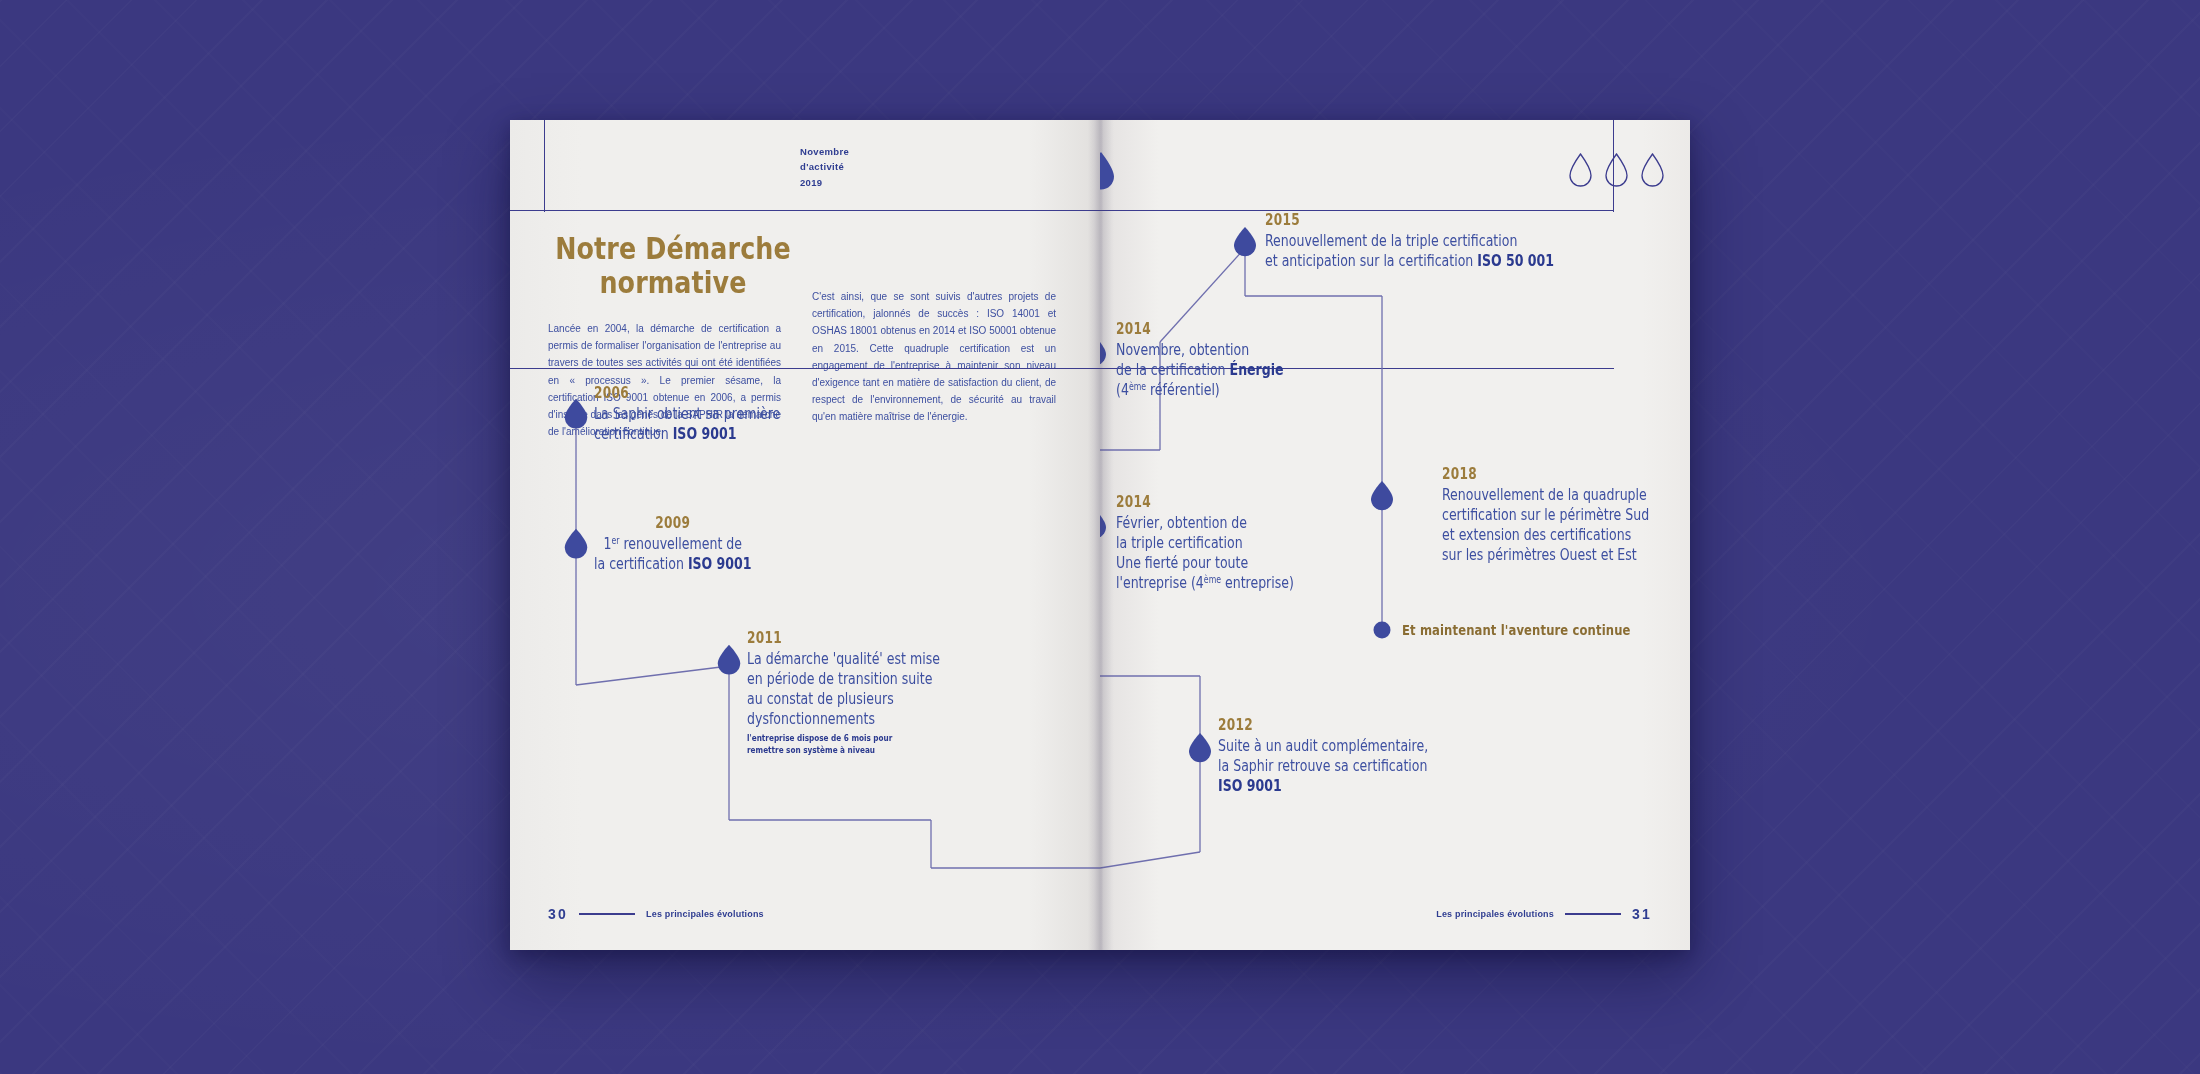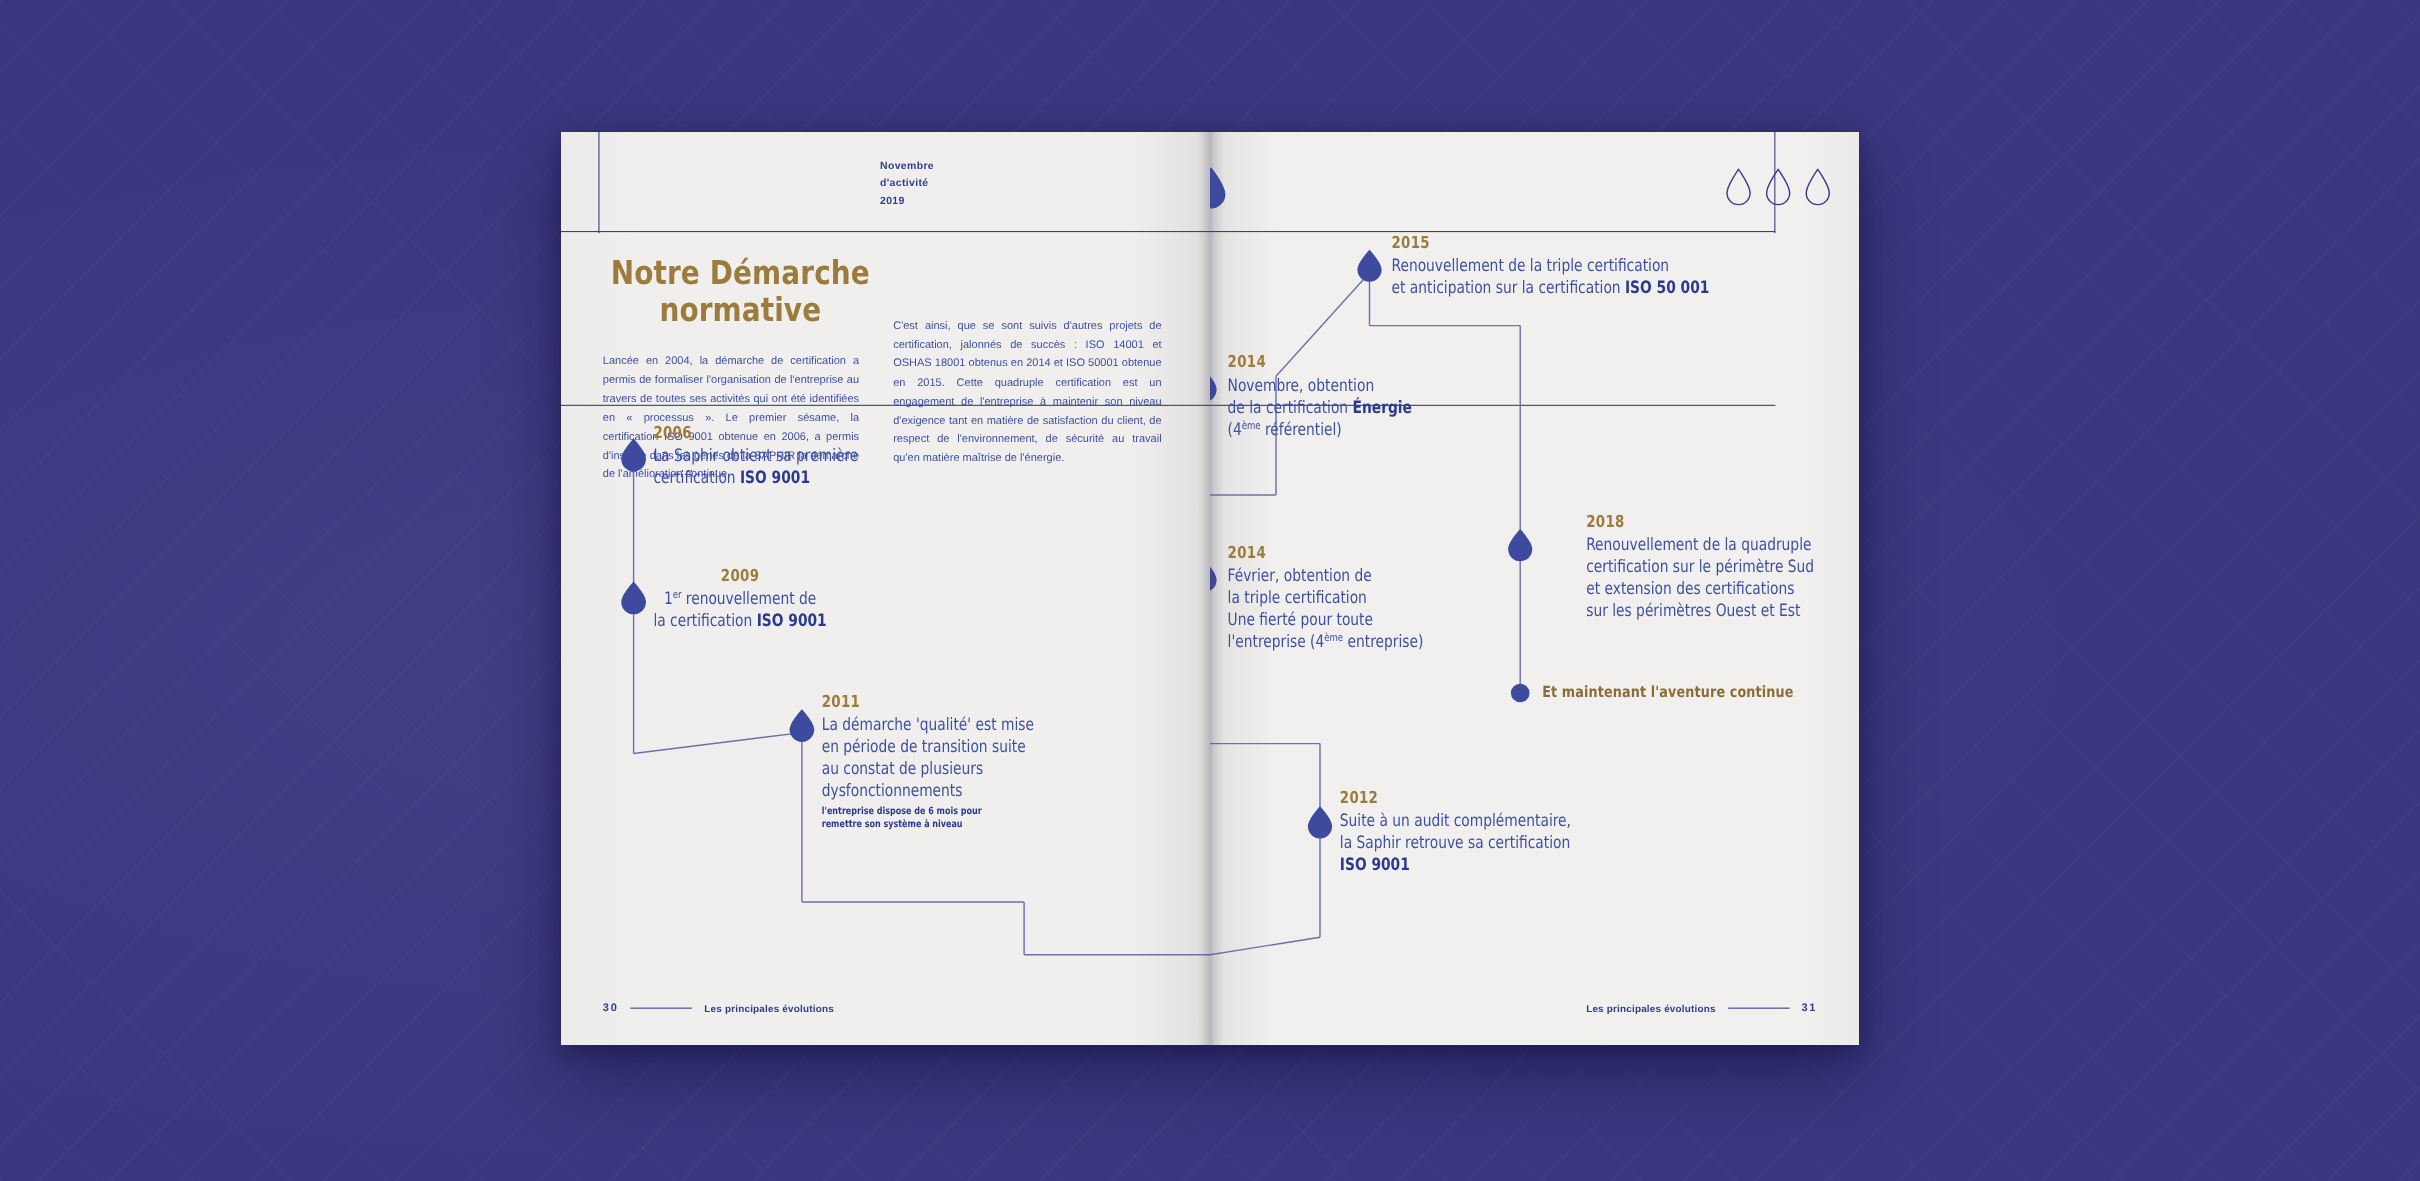--- a/index.html
+++ b/index.html
@@ -119,21 +119,21 @@
     transform:scaleX(0.92);transform-origin:left center;white-space:nowrap;
   }
 
   
   .footer{
     position:absolute;bottom:28px;display:flex;align-items:center;gap:11px;
     font-size:9px;font-weight:bold;color:#2f3d91;letter-spacing:0.02em;
   }
   .footer.left{left:38px;}
   .footer.right{right:38px;}
-  .fnum{font-size:10px;letter-spacing:0.16em;}
+  .fnum{font-size:14px;letter-spacing:0.16em;}
   .fdash{width:56px;height:1.2px;background:#3c3c8e;display:block;}
 </style>
 </head>
 <body>
 
 <div id="backdrop"></div>
 
 <div id="spread">
 
   <div class="page left">

